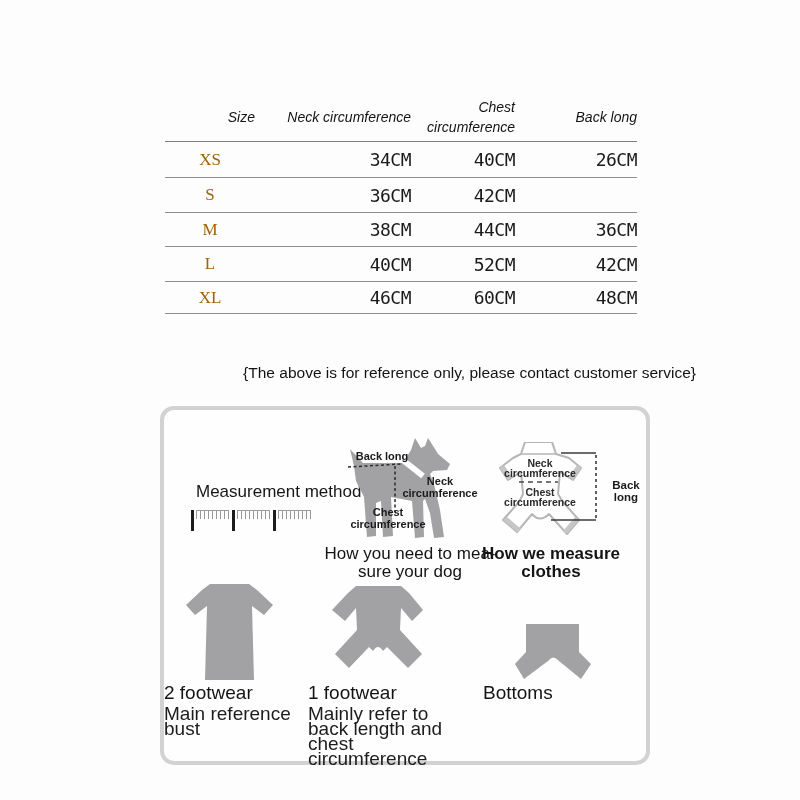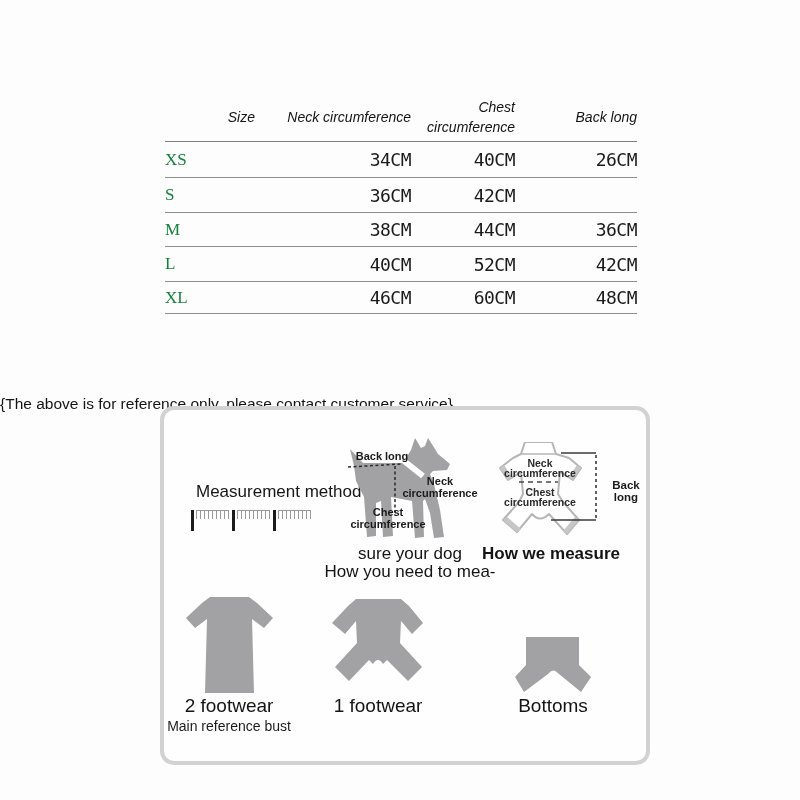--- a/index.html
+++ b/index.html
@@ -5,46 +5,46 @@
   html,body{margin:0;padding:0;}
   body{width:800px;height:800px;background:#fdfdfd;font-family:"Liberation Sans",sans-serif;color:#111;}
   .canvas{position:relative;width:800px;height:800px;overflow:hidden;}
 
   
   .tbl{position:absolute;left:165px;top:93px;width:472px;}
   .trow{display:grid;grid-template-columns:90px 156px 104px 122px;align-items:center;box-sizing:border-box;border-bottom:1px solid #8e8e8e;}
   .trow.head{height:49px;border-bottom:1px solid #7f7f7f;}
   .trow.r1{height:36px;} .trow.r2{height:35px;} .trow.r3{height:34px;} .trow.r4{height:35px;} .trow.r5{height:32px;}
   .th{font-size:14px;line-height:20px;text-align:right;color:#141414;font-style:italic;}
-  .td-size{font-family:"Liberation Serif",serif;font-size:17px;text-align:left;color:#15803d;}
+  .td-size{font-family:"Liberation Serif",serif;font-size:17px;text-align:center;color:#a16207;}
   .td-val{font-family:"DejaVu Sans Mono",monospace;font-size:18px;letter-spacing:-0.5px;text-align:right;color:#1a1a1a;}
 
   
-  .note{position:absolute;left:0;top:395px;width:696px;text-align:left;font-size:15.5px;color:#141414;}
+  .note{position:absolute;left:0;top:364px;width:696px;text-align:right;font-size:15.5px;color:#141414;}
 
   
   .mbox{position:absolute;left:160px;top:406px;width:490px;height:359px;box-sizing:border-box;
         border:4px solid #d2d2d2;border-radius:14px;background:#fefefe;}
   .mbox .abs{position:absolute;}
 
   .method-label{left:32px;top:72px;font-size:17px;color:#161616;white-space:nowrap;text-align:right;}
   .ruler{left:27px;top:100px;display:flex;align-items:flex-start;}
   .tick-tall{width:3px;height:21px;background:#1c1c1c;margin-right:2px;}
   .tick-small{width:33px;height:8px;border-top:1px solid #9a9a9a;margin-right:3px;
               background:repeating-linear-gradient(90deg,#9a9a9a 0 1px,transparent 1px 4px);}
 
   .diag-label{font-weight:bold;font-size:11px;line-height:11.5px;text-align:center;color:#1a1a1a;}
   .clothes-label{font-weight:bold;font-size:10.5px;line-height:10px;text-align:center;color:#2a2a2a;}
   .caption{font-size:17px;line-height:17.5px;text-align:center;color:#141414;}
 
   
-  .item{position:absolute;top:186px;text-align:center;}
+  .item{position:absolute;top:173px;text-align:left;}
   .fig{height:98px;display:flex;align-items:flex-end;justify-content:center;}
   .item-title{font-size:19px;line-height:20px;margin-top:2px;color:#141414;}
-  .item-desc{font-size:14px;line-height:15px;margin-top:3px;color:#1c1c1c;}
+  .item-desc{font-size:19px;line-height:15px;margin-top:3px;color:#1c1c1c;}
 </style>
 </head>
 <body>
 
 <div class="canvas">
 
   <div class="tbl">
     <div class="trow head">
       <div class="th">Size</div>
       <div class="th">Neck circumference</div>
@@ -100,60 +100,62 @@
     <svg class="abs" style="left:181px;top:27px;" width="106" height="106" viewBox="0 0 106 106">
       <path fill="#a2a2a4" d="M5,12 L18,26 L58,26 L66,13 L70,1 L76,11 L80,9 L83,1 L90,12 L93,17 L105,27 L102,33 L88,34 L85,37 L89,47 L95,73 L99,100 L89,101 L85,76 L80,62 L78,64 L79,100 L70,101 L67,64 L46,60 L48,99 L38,100 L36,64 L31,66 L31,99 L22,100 L19,60 L11,44 L9,29 Z"></path>
       <line x1="59" y1="24" x2="78" y2="39" stroke="#ffffff" stroke-width="6"></line>
       <line x1="3" y1="30" x2="56" y2="27" stroke="#2b2b2b" stroke-width="1.5" stroke-dasharray="3,2.5"></line>
       <line x1="50" y1="29" x2="50" y2="75" stroke="#2b2b2b" stroke-width="1.5" stroke-dasharray="3,2.5"></line>
     </svg>
     <div class="abs diag-label" style="left:173px;top:41px;width:90px;">Back long</div>
     <div class="abs diag-label" style="left:236px;top:66px;width:80px;">Neck circumference</div>
     <div class="abs diag-label" style="left:184px;top:97px;width:80px;">Chest circumference</div>
     <div class="abs caption" style="left:136px;top:135px;width:220px;">
+      <div>How you need to mea-</div>
       <div>sure your dog</div>
-      <div>How you need to mea-</div>
     </div>
 
     <svg class="abs" style="left:333px;top:32px;" width="105" height="98" viewBox="0 0 105 98">
       <path fill="#ffffff" stroke="#b6b6b6" stroke-width="2" stroke-linejoin="round" d="M28,0 L55,0 L59,12 L72,16 L84,26 L76,38 L63,30 L61,52 L66,60 L82,78 L70,92 L52,72 Q43,81 35,72 L20,90 L6,78 L22,60 L26,52 L24,30 L11,38 L3,26 L16,16 L24,12 Z"></path>
       <path fill="#c6c6c6" d="M3,26 L11,38 L15,35 L7,23 Z"></path>
       <path fill="#c6c6c6" d="M84,26 L76,38 L72,35 L80,23 Z"></path>
       <path fill="#c6c6c6" d="M6,78 L20,90 L24,87 L10,75 Z"></path>
       <path fill="#c6c6c6" d="M82,78 L70,92 L66,89 L78,75 Z"></path>
       <path fill="none" stroke="#b6b6b6" stroke-width="1.5" d="M24,12 L59,12"></path>
       <line x1="22" y1="40" x2="61" y2="40" stroke="#4a4a4a" stroke-width="1.3" stroke-dasharray="5,4"></line>
       <line x1="64" y1="11" x2="99" y2="11" stroke="#3a3a3a" stroke-width="1.6"></line>
       <line x1="99" y1="13" x2="99" y2="76" stroke="#3a3a3a" stroke-width="1.6" stroke-dasharray="3,3"></line>
       <line x1="54" y1="78" x2="99" y2="78" stroke="#3a3a3a" stroke-width="1.6"></line>
     </svg>
     <div class="abs clothes-label" style="left:336px;top:48px;width:80px;">Neck circumference</div>
     <div class="abs clothes-label" style="left:336px;top:77px;width:80px;">Chest circumference</div>
     <div class="abs diag-label" style="left:436px;top:70px;width:52px;font-weight:bold;font-size:11.5px;">Back long</div>
     <div class="abs caption" style="left:297px;top:135px;width:180px;font-weight:bold;">
       <div>How we measure</div>
+      <div>clothes</div>
     </div>
 
     <div class="item" style="left:0px;width:130px;">
       <div class="fig">
         <svg width="95" height="97" viewBox="0 0 95 97">
           <path fill="#a2a2a4" d="M28,0 L67,0 L75,6 L91,21 L82,31 L70,22 L72,96 L23,96 L25,22 L13,31 L4,21 L20,6 Z"></path>
         </svg>
       </div>
       <div class="item-title">2 footwear</div>
       <div class="item-desc">Main reference bust</div>
     </div>
 
     <div class="item" style="left:144px;width:140px;">
       <div class="fig">
         <svg width="97" height="95" viewBox="0 0 97 95">
           <path fill="#a2a2a4" d="M26,0 L71,0 L79,7 L93,24 L82,35 L71,22 L70,44 L92,68 L78,82 L57,61 L53,65 Q48,57 43,65 L39,61 L19,82 L5,68 L27,44 L26,22 L15,35 L2,24 L18,7 Z"></path>
         </svg>
       </div>
       <div class="item-title">1 footwear</div>
+      <div class="item-desc">Mainly refer to back length and chest circumference</div>
     </div>
 
     <div class="item" style="left:319px;width:140px;">
       <div class="fig">
         <svg width="80" height="57" viewBox="0 0 80 57">
           <path fill="#a2a2a4" d="M13,0 L66,0 L66,28 L78,40 L68,55 L46,37 Q40,30 35,37 L11,55 L2,40 L13,28 Z"></path>
         </svg>
       </div>
       <div class="item-title">Bottoms</div>
     </div>

